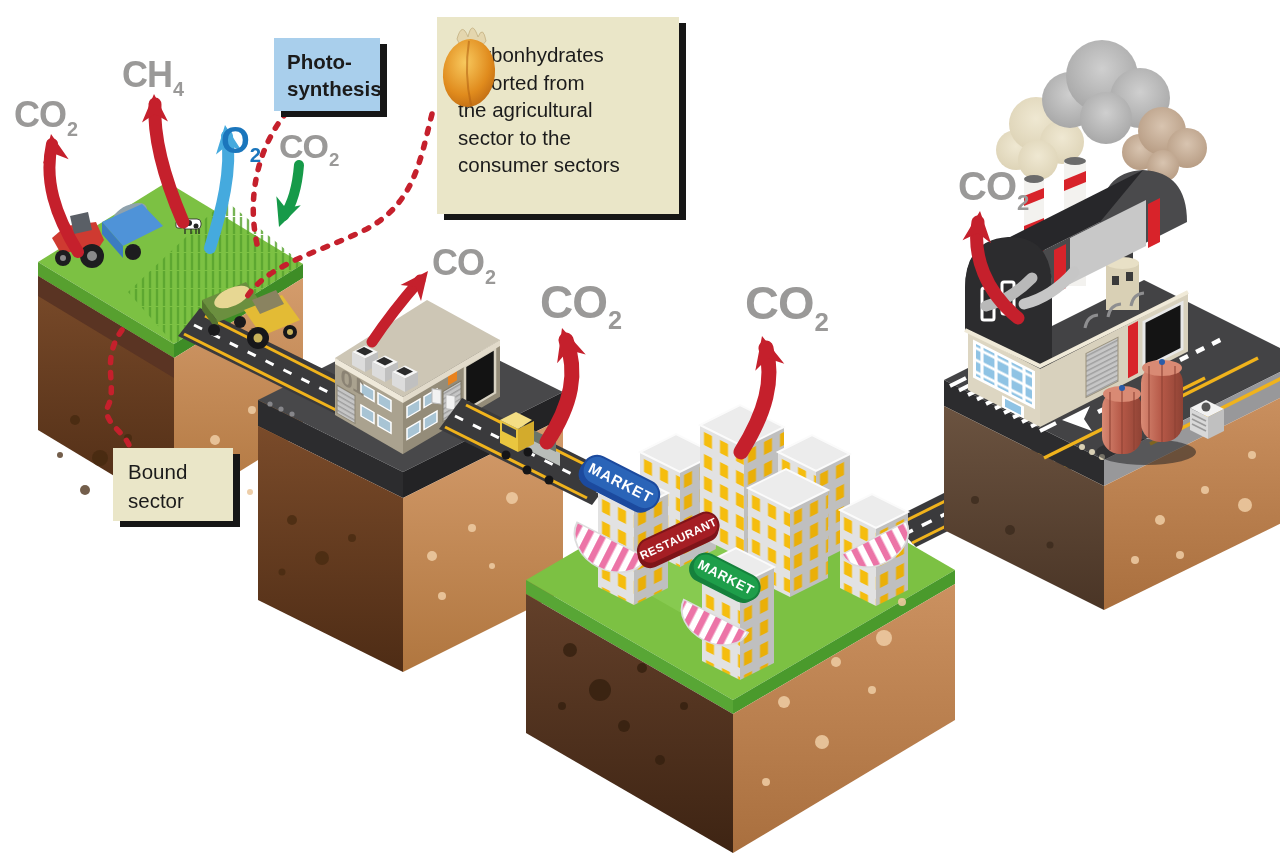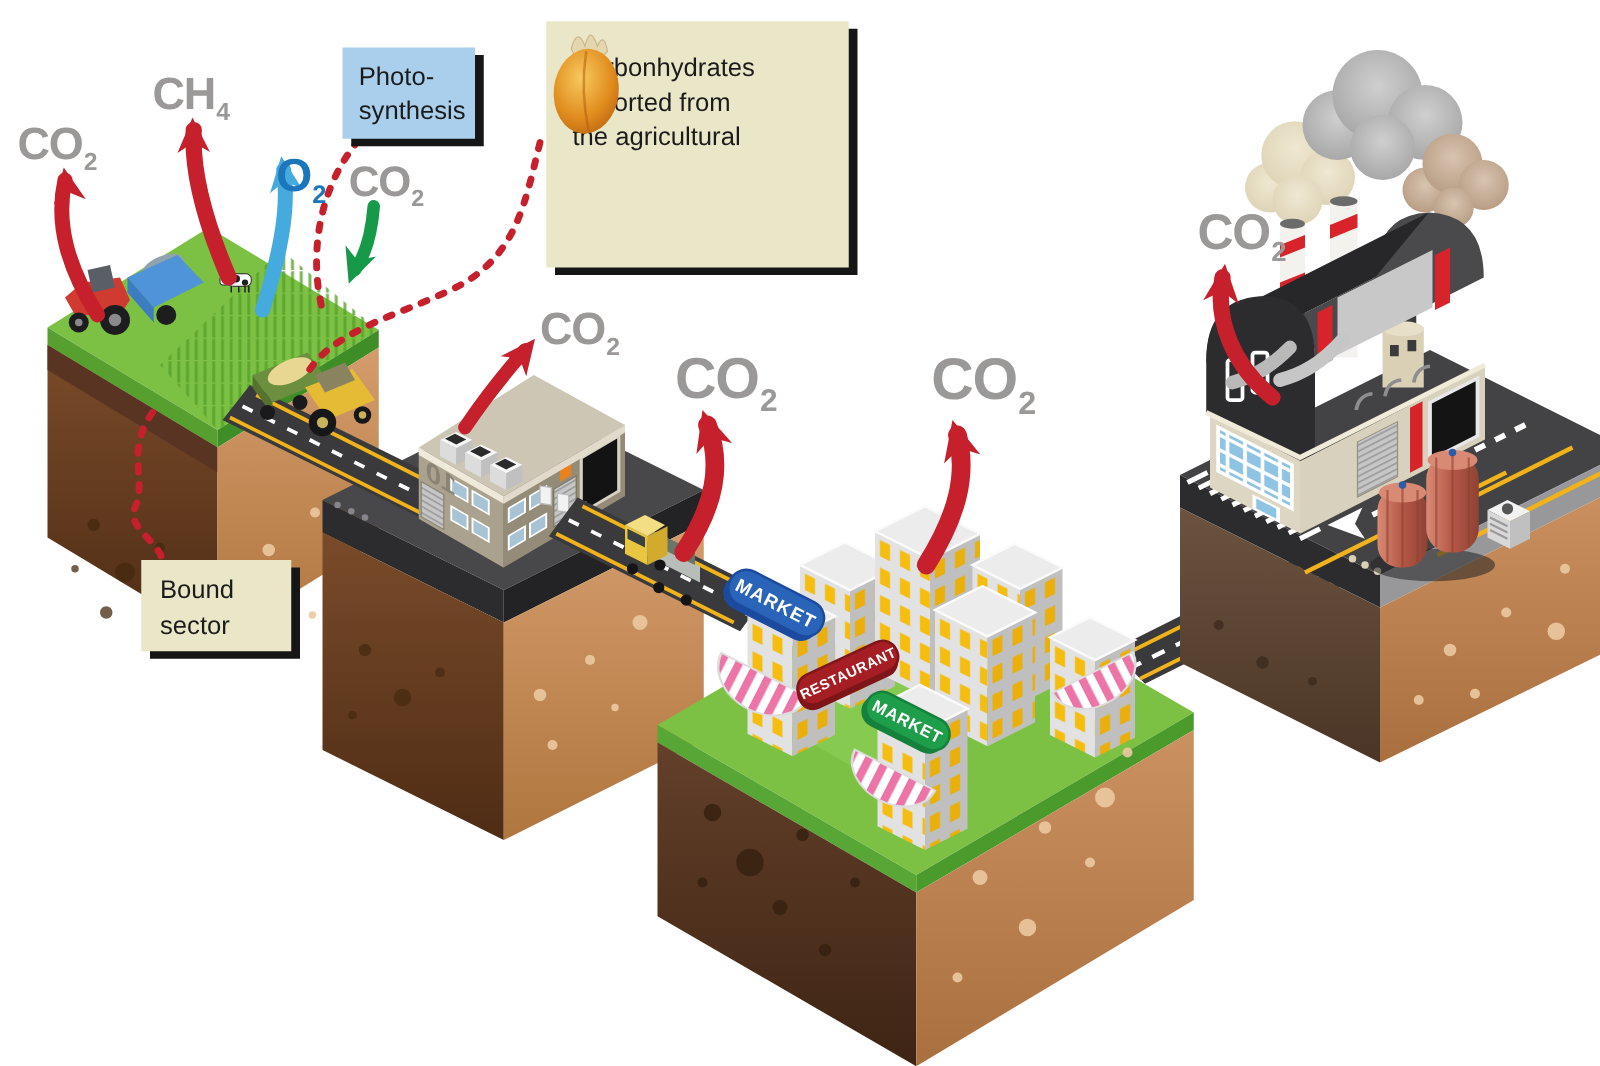--- a/index.html
+++ b/index.html
@@ -597,30 +597,32 @@
 <div class="gas" style="left:540px;top:279px;font-size:46px;">
   <span>CO</span><sub>2</sub>
 </div>
 <div class="gas" style="left:745px;top:279px;font-size:47px;">
   <span>CO</span><sub>2</sub>
 </div>
 <div class="gas" style="left:958px;top:166px;font-size:40px;">
   <span>CO</span><sub>2</sub>
 </div>
 
-<div class="callout photo-box" style="left:274px;top:38px;width:93px;height:63px;">
+<div class="callout photo-box" style="left:274px;top:38px;width:93px;height:63px;font-weight:bold;">
   <span class="box-line">Photo-</span>
   <span class="box-line">synthesis</span>
 </div>
 
 <div class="callout cream-box" style="left:437px;top:17px;width:242px;height:197px;">
   <div class="carb-text">
     <span class="box-line">Carbonhydrates</span>
     <span class="box-line">exported from</span>
     <span class="box-line">the agricultural</span>
+    <span class="box-line">sector to the</span>
+    <span class="box-line">consumer sectors</span>
   </div>
   <svg class="corn" width="64" height="95" viewBox="0 0 64 95">
     <path d="M20,22 Q25,4 31,20 Q35,2 41,20 Q46,8 49,24 L44,30 L24,30 Z" fill="#e4d6ae" stroke="#cbb98c" stroke-width="1"></path>
     <ellipse cx="32" cy="56" rx="26" ry="34" fill="url(#cornGrad)" transform="rotate(6 32 56)"></ellipse>
     <path d="M32,24 Q27,56 34,88" stroke="#b05f10" stroke-width="2" fill="none" opacity="0.55"></path>
   </svg>
 </div>
 
 <div class="callout cream-box" style="left:113px;top:448px;width:120px;height:73px;">
   <div class="bound-text">

